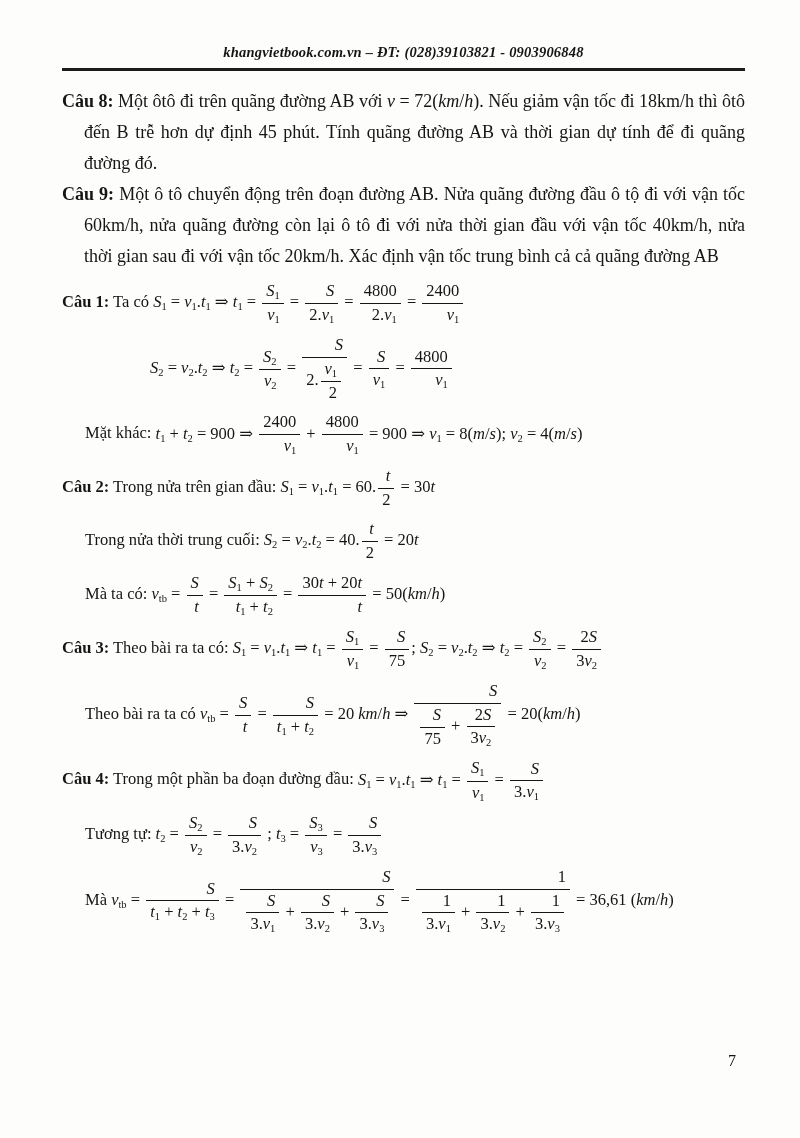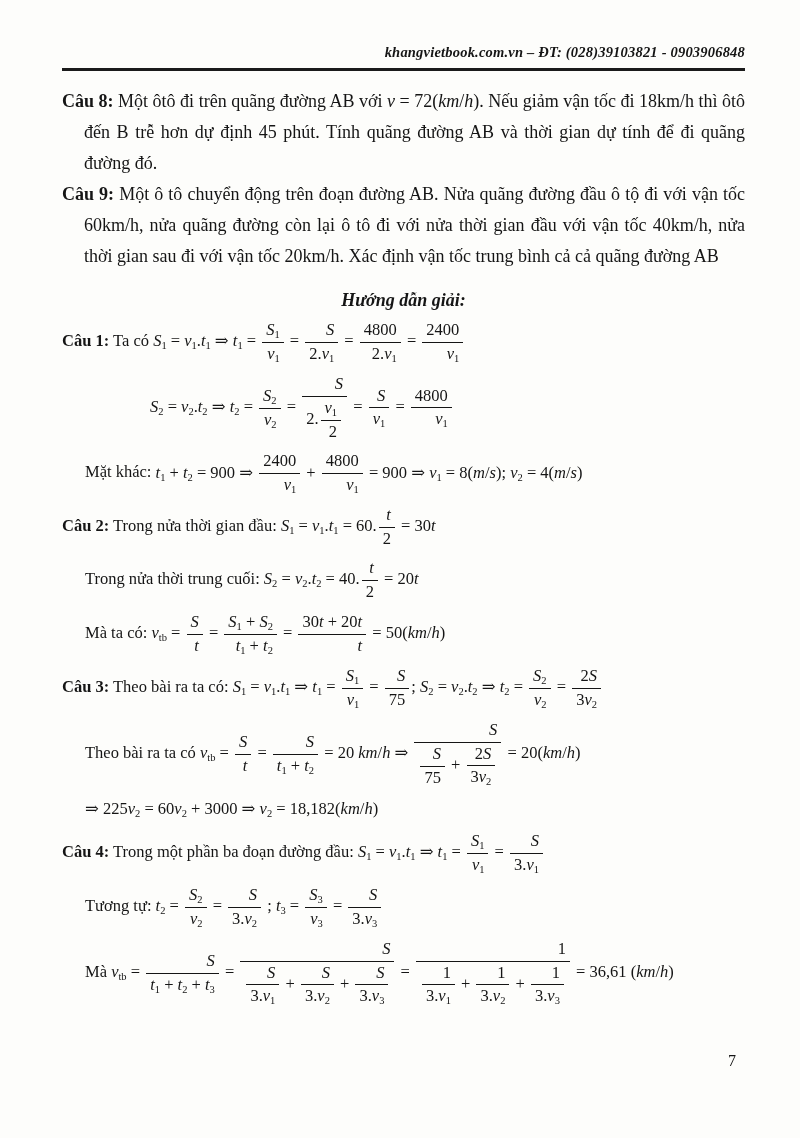--- a/index.html
+++ b/index.html
@@ -9,21 +9,21 @@
     margin:0 auto;
     background:#fdfdfb;
     color:#151515;
     font-family:"Liberation Serif","DejaVu Serif",serif;
     box-sizing:border-box;
     padding:44px 55px 0 62px;
     overflow:hidden;
   }
   
   .hdr{
-    text-align:right;
+    text-align:center;
     font-style:italic;
     font-weight:bold;
     font-size:14.5px;
     letter-spacing:.2px;
   }
   .hrule{
     border:none;
     border-top:3px solid #1b1b1b;
     margin:7px 0 0 0;
   }
@@ -91,32 +91,30 @@
   <div class="hdr">
     <span>khangvietbook.com.vn – ĐT: (028)39103821 - 0903906848</span>
   </div>
   <hr class="hrule">
 
   <div class="problems" id="problems">
       <p class="para"><span class="plabel m">Câu 8:</span><span> Một ôtô đi trên quãng đường AB với </span><span class="m"><i>v</i> = 72(<i>km</i>/<i>h</i>)</span><span>. Nếu giảm vận tốc đi 18km/h thì ôtô đến B trễ hơn dự định 45 phút. Tính quãng đường AB và thời gian dự tính để đi quãng đường đó.</span></p>
       <p class="para"><span class="plabel m">Câu 9:</span><span> Một ô tô chuyển động trên đoạn đường AB. Nửa quãng đường đầu ô tộ đi với vận tốc 60km/h, nửa quãng đường còn lại ô tô đi với nửa thời gian đầu với vận tốc 40km/h, nửa thời gian sau đi với vận tốc 20km/h. Xác định vận tốc trung bình cả cả quãng đường AB</span></p>
     </div>
 
-  <div class="solhead">Hướng dẫn giải:</div>
 
   <div class="sol" id="solutions">
       <div class="line ind-0"><span class="blabel">Câu 1:</span><span> Ta có </span><span class="m"><i>S</i><sub>1</sub> = <i>v</i><sub>1</sub>.<i>t</i><sub>1</sub> ⇒ <i>t</i><sub>1</sub> = <span class="frac"><span class="num"><i>S</i><sub>1</sub></span><span class="den"><i>v</i><sub>1</sub></span></span> = <span class="frac"><span class="num"><i>S</i></span><span class="den">2.<i>v</i><sub>1</sub></span></span> = <span class="frac"><span class="num">4800</span><span class="den">2.<i>v</i><sub>1</sub></span></span> = <span class="frac"><span class="num">2400</span><span class="den"><i>v</i><sub>1</sub></span></span></span></div>
       <div class="line ind-2"><span class="m"><i>S</i><sub>2</sub> = <i>v</i><sub>2</sub>.<i>t</i><sub>2</sub> ⇒ <i>t</i><sub>2</sub> = <span class="frac"><span class="num"><i>S</i><sub>2</sub></span><span class="den"><i>v</i><sub>2</sub></span></span> = <span class="frac"><span class="num"><i>S</i></span><span class="den">2.<span class="frac"><span class="num"><i>v</i><sub>1</sub></span><span class="den">2</span></span></span></span> = <span class="frac"><span class="num"><i>S</i></span><span class="den"><i>v</i><sub>1</sub></span></span> = <span class="frac"><span class="num">4800</span><span class="den"><i>v</i><sub>1</sub></span></span></span></div>
       <div class="line ind-1"><span>Mặt khác: </span><span class="m"><i>t</i><sub>1</sub> + <i>t</i><sub>2</sub> = 900 ⇒ <span class="frac"><span class="num">2400</span><span class="den"><i>v</i><sub>1</sub></span></span> + <span class="frac"><span class="num">4800</span><span class="den"><i>v</i><sub>1</sub></span></span> = 900 ⇒ <i>v</i><sub>1</sub> = 8(<i>m</i>/<i>s</i>); <i>v</i><sub>2</sub> = 4(<i>m</i>/<i>s</i>)</span></div>
-      <div class="line ind-0"><span class="blabel">Câu 2:</span><span> Trong nửa thời gian đầu: </span><span class="m"><i>S</i><sub>1</sub> = <i>v</i><sub>1</sub>.<i>t</i><sub>1</sub> = 60.<span class="frac"><span class="num"><i>t</i></span><span class="den">2</span></span> = 30<i>t</i></span></div>
+      <div class="line ind-0"><span class="blabel">Câu 2:</span><span> Trong nửa trên gian đầu: </span><span class="m"><i>S</i><sub>1</sub> = <i>v</i><sub>1</sub>.<i>t</i><sub>1</sub> = 60.<span class="frac"><span class="num"><i>t</i></span><span class="den">2</span></span> = 30<i>t</i></span></div>
       <div class="line ind-1"><span>Trong nửa thời trung cuối: </span><span class="m"><i>S</i><sub>2</sub> = <i>v</i><sub>2</sub>.<i>t</i><sub>2</sub> = 40.<span class="frac"><span class="num"><i>t</i></span><span class="den">2</span></span> = 20<i>t</i></span></div>
       <div class="line ind-1"><span>Mà ta có: </span><span class="m"><i>v</i><sub>tb</sub> = <span class="frac"><span class="num"><i>S</i></span><span class="den"><i>t</i></span></span> = <span class="frac"><span class="num"><i>S</i><sub>1</sub> + <i>S</i><sub>2</sub></span><span class="den"><i>t</i><sub>1</sub> + <i>t</i><sub>2</sub></span></span> = <span class="frac"><span class="num">30<i>t</i> + 20<i>t</i></span><span class="den"><i>t</i></span></span> = 50(<i>km</i>/<i>h</i>)</span></div>
       <div class="line ind-0"><span class="blabel">Câu 3:</span><span> Theo bài ra ta có: </span><span class="m"><i>S</i><sub>1</sub> = <i>v</i><sub>1</sub>.<i>t</i><sub>1</sub> ⇒ <i>t</i><sub>1</sub> = <span class="frac"><span class="num"><i>S</i><sub>1</sub></span><span class="den"><i>v</i><sub>1</sub></span></span> = <span class="frac"><span class="num"><i>S</i></span><span class="den">75</span></span>;  <i>S</i><sub>2</sub> = <i>v</i><sub>2</sub>.<i>t</i><sub>2</sub> ⇒ <i>t</i><sub>2</sub> = <span class="frac"><span class="num"><i>S</i><sub>2</sub></span><span class="den"><i>v</i><sub>2</sub></span></span> = <span class="frac"><span class="num">2<i>S</i></span><span class="den">3<i>v</i><sub>2</sub></span></span></span></div>
       <div class="line ind-1"><span>Theo bài ra ta có </span><span class="m"><i>v</i><sub>tb</sub> = <span class="frac"><span class="num"><i>S</i></span><span class="den"><i>t</i></span></span> = <span class="frac"><span class="num"><i>S</i></span><span class="den"><i>t</i><sub>1</sub> + <i>t</i><sub>2</sub></span></span> = 20 <i>km</i>/<i>h</i> ⇒ <span class="frac"><span class="num"><i>S</i></span><span class="den"><span class="frac"><span class="num"><i>S</i></span><span class="den">75</span></span> + <span class="frac"><span class="num">2<i>S</i></span><span class="den">3<i>v</i><sub>2</sub></span></span></span></span> = 20(<i>km</i>/<i>h</i>)</span></div>
-      <div class="line ind-1"><span class="m">⇒ 225<i>v</i><sub>2</sub> = 60<i>v</i><sub>2</sub> + 3000 ⇒ <i>v</i><sub>2</sub> = 18,182(<i>km</i>/<i>h</i>)</span></div>
       <div class="line ind-0"><span class="blabel">Câu 4:</span><span> Trong một phần ba đoạn đường đầu: </span><span class="m"><i>S</i><sub>1</sub> = <i>v</i><sub>1</sub>.<i>t</i><sub>1</sub> ⇒ <i>t</i><sub>1</sub> = <span class="frac"><span class="num"><i>S</i><sub>1</sub></span><span class="den"><i>v</i><sub>1</sub></span></span> = <span class="frac"><span class="num"><i>S</i></span><span class="den">3.<i>v</i><sub>1</sub></span></span></span></div>
       <div class="line ind-1"><span>Tương tự: </span><span class="m"><i>t</i><sub>2</sub> = <span class="frac"><span class="num"><i>S</i><sub>2</sub></span><span class="den"><i>v</i><sub>2</sub></span></span> = <span class="frac"><span class="num"><i>S</i></span><span class="den">3.<i>v</i><sub>2</sub></span></span> ; <i>t</i><sub>3</sub> = <span class="frac"><span class="num"><i>S</i><sub>3</sub></span><span class="den"><i>v</i><sub>3</sub></span></span> = <span class="frac"><span class="num"><i>S</i></span><span class="den">3.<i>v</i><sub>3</sub></span></span></span></div>
       <div class="line ind-1"><span>Mà </span><span class="m"><i>v</i><sub>tb</sub> = <span class="frac"><span class="num"><i>S</i></span><span class="den"><i>t</i><sub>1</sub> + <i>t</i><sub>2</sub> + <i>t</i><sub>3</sub></span></span> = <span class="frac"><span class="num"><i>S</i></span><span class="den"><span class="frac"><span class="num"><i>S</i></span><span class="den">3.<i>v</i><sub>1</sub></span></span> + <span class="frac"><span class="num"><i>S</i></span><span class="den">3.<i>v</i><sub>2</sub></span></span> + <span class="frac"><span class="num"><i>S</i></span><span class="den">3.<i>v</i><sub>3</sub></span></span></span></span> = <span class="frac"><span class="num">1</span><span class="den"><span class="frac"><span class="num">1</span><span class="den">3.<i>v</i><sub>1</sub></span></span> + <span class="frac"><span class="num">1</span><span class="den">3.<i>v</i><sub>2</sub></span></span> + <span class="frac"><span class="num">1</span><span class="den">3.<i>v</i><sub>3</sub></span></span></span></span> = 36,61 (<i>km</i>/<i>h</i>)</span></div>
     </div>
 
   <div class="pageno">7</div>
 
 </div>
 
 </body></html>

